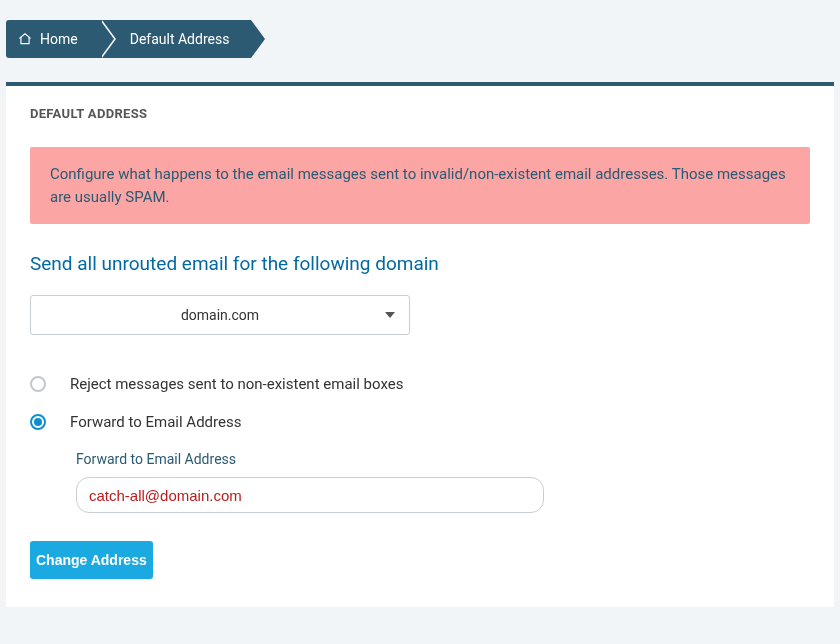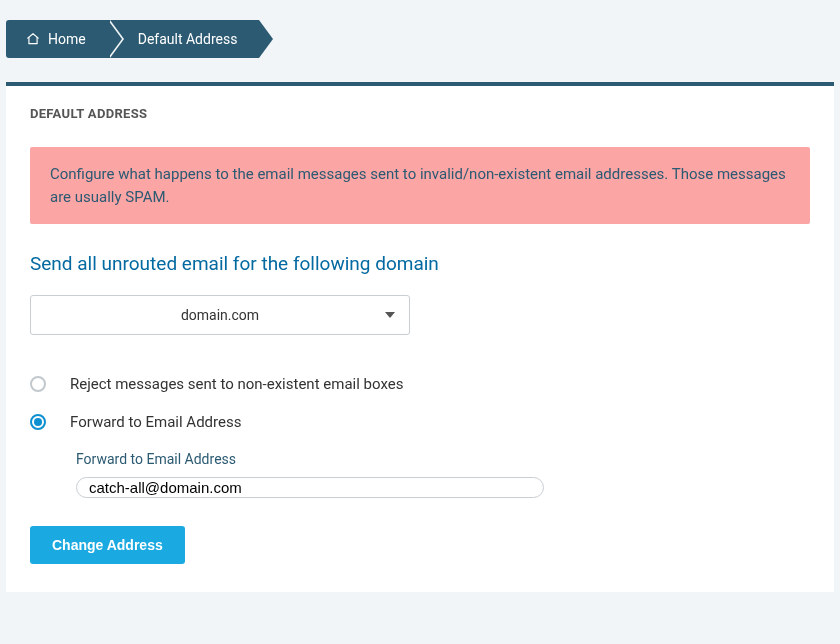--- a/index.html
+++ b/index.html
@@ -23,21 +23,21 @@
   }
   .crumb {
     position: relative;
     background: #2b5a72;
     color: #fff;
     display: flex;
     align-items: center;
     padding: 0 22px 0 30px;
     font-size: 14px;
   }
-  .crumb:first-child { padding-left: 20px; border-radius: 3px 0 0 3px; }
+  .crumb:first-child { padding-left: 12px; border-radius: 3px 0 0 3px; }
   .crumb::after {
     content: "";
     position: absolute;
     right: -14px; top: 0;
     width: 0; height: 0;
     border-top: 19px solid transparent;
     border-bottom: 19px solid transparent;
     border-left: 14px solid #2b5a72;
     z-index: 2;
   }
@@ -137,34 +137,34 @@
   .sub-field {
     margin: 4px 0 28px 46px;
   }
   .sub-field-label {
     font-size: 14px;
     color: #2b5a72;
     margin-bottom: 10px;
   }
   .text-input {
     width: 468px;
-    height: 21px;
+    height: 36px;
     border: 1px solid #c9ced3;
     border-radius: 13px;
     padding: 0 12px;
     font-size: 15px;
-    color: #000000;
+    color: #b91c1c;
   }
 
   .btn-primary {
     background: #1aa9e0;
     color: #fff;
     border: none;
     border-radius: 3px;
-    padding: 11px 22px;
+    padding: 11px 6px;
     font-size: 14px;
     font-weight: 600;
     cursor: pointer;
   }
 </style>
 </head>
 <body>
 
 <div class="wrap">
 

